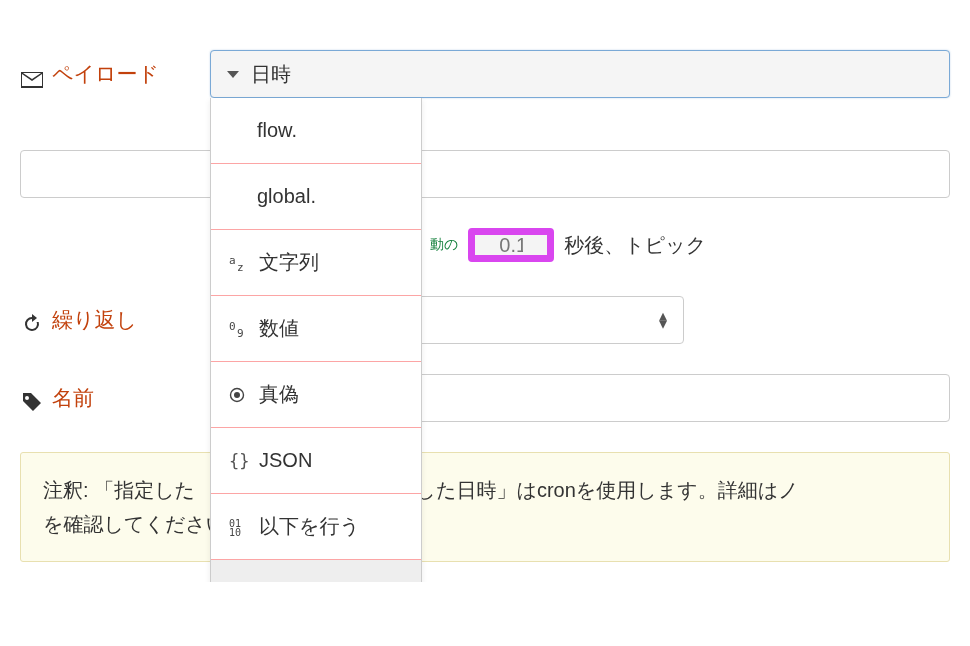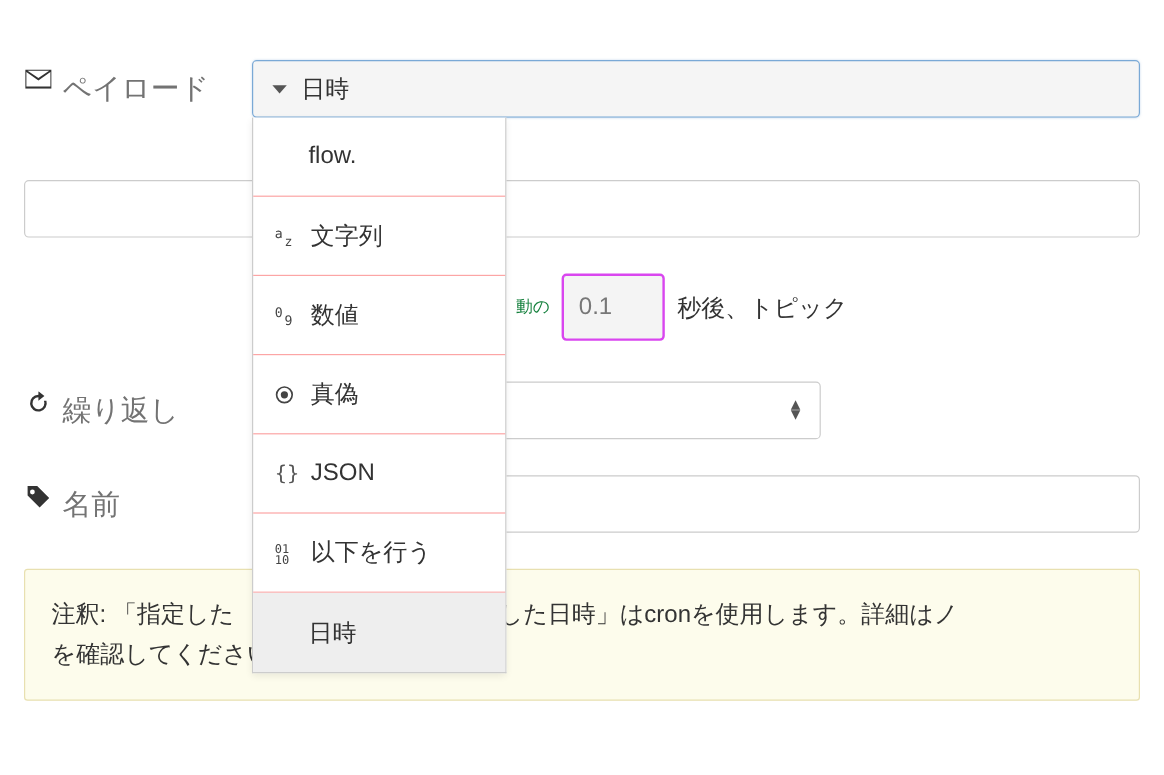--- a/index.html
+++ b/index.html
@@ -12,25 +12,25 @@
       background: #fff;
     }
     .form-row {
       display: flex;
       align-items: center;
       margin-bottom: 30px;
       position: relative;
     }
     .form-label {
       display: flex;
-      align-items: flex-start;
+      align-items: flex-end;
       width: 190px;
       flex-shrink: 0;
-      font-size: 24px;
-      color: #737373;
+      font-size: 21px;
+      color: #c2410c;
     }
     .form-label .label-icon {
       width: 24px;
       margin-right: 8px;
       display: inline-flex;
       align-items: center;
       justify-content: center;
     }
     .payload-select {
       flex: 1;
@@ -101,26 +101,26 @@
       background: #fff;
     }
     .delay-row {
       display: flex;
       align-items: center;
       gap: 10px;
     }
     .delay-pre { font-size: 14px; color:#15803d; margin-left: -2px;}
     .num-input {
       width: 86px;
-      height: 56px;
-      border: 2px solid #d946ef;
+      height: 34px;
+      border: 7px solid #d946ef;
       border-radius: 4px;
       background: #f4f4f4;
       text-align: left;
-      padding: 0 12px;
+      padding: 0 24px;
       font-size: 20px;
       color: #777;
     }
     .delay-post { font-size: 20px; color:#333;}
     .select-box {
       flex: 1;
       height: 48px;
       border: 1px solid #ccc;
       border-radius: 4px;
       display: flex;
@@ -164,20 +164,24 @@
   </div>
   <div class="payload-select">
     <span class="caret"></span>
     <span class="selected-text">日時</span>
   </div>
 
   <div class="dropdown">
     <div class="dropdown-item no-icon">
 
       <span>flow.</span>
+    </div>
+    <div class="dropdown-item no-icon">
+
+      <span>global.</span>
     </div>
     <div class="dropdown-item">
       <span class="item-icon">
         <svg width="20" height="18" viewBox="0 0 20 18">
             <text x="0" y="10" font-size="11" fill="#444">a</text>
             <text x="8" y="17" font-size="11" fill="#444">z</text>
           </svg>
       </span>
       <span>文字列</span>
     </div>

